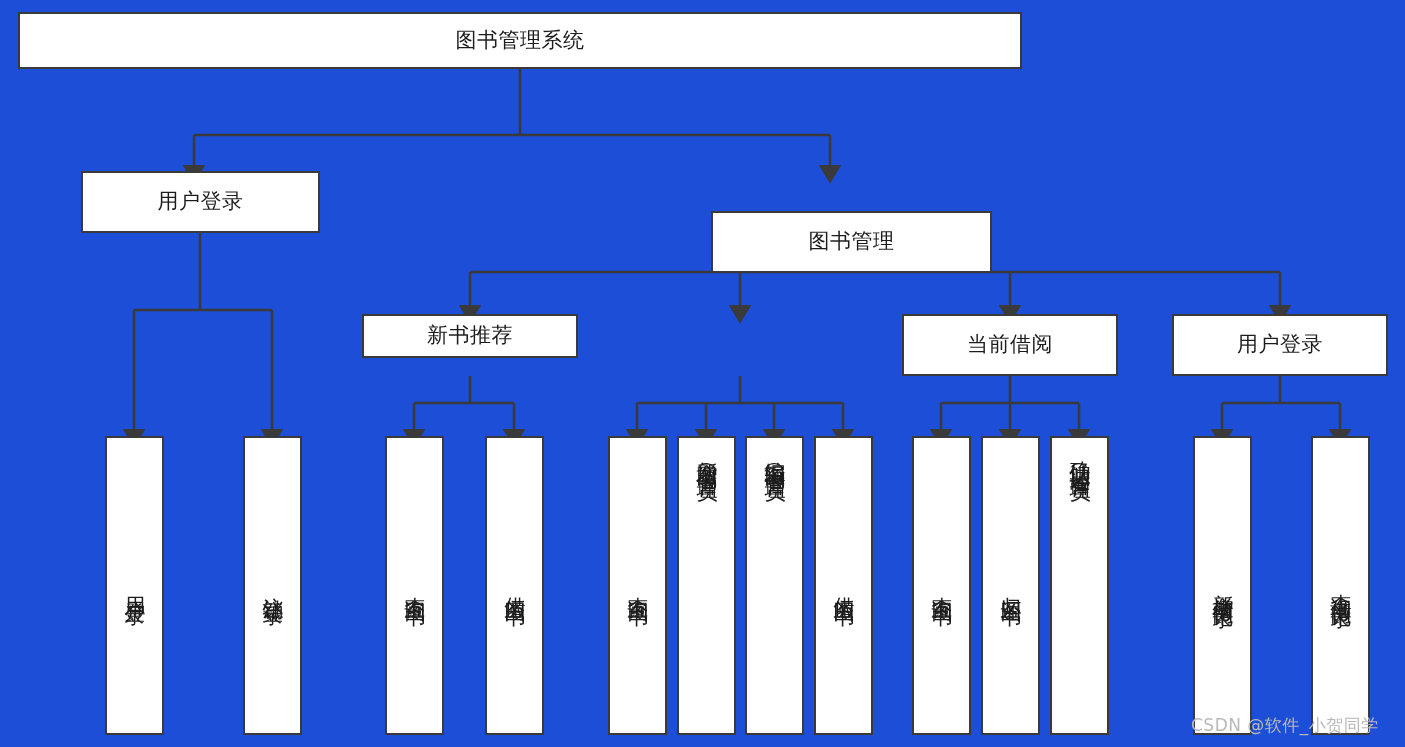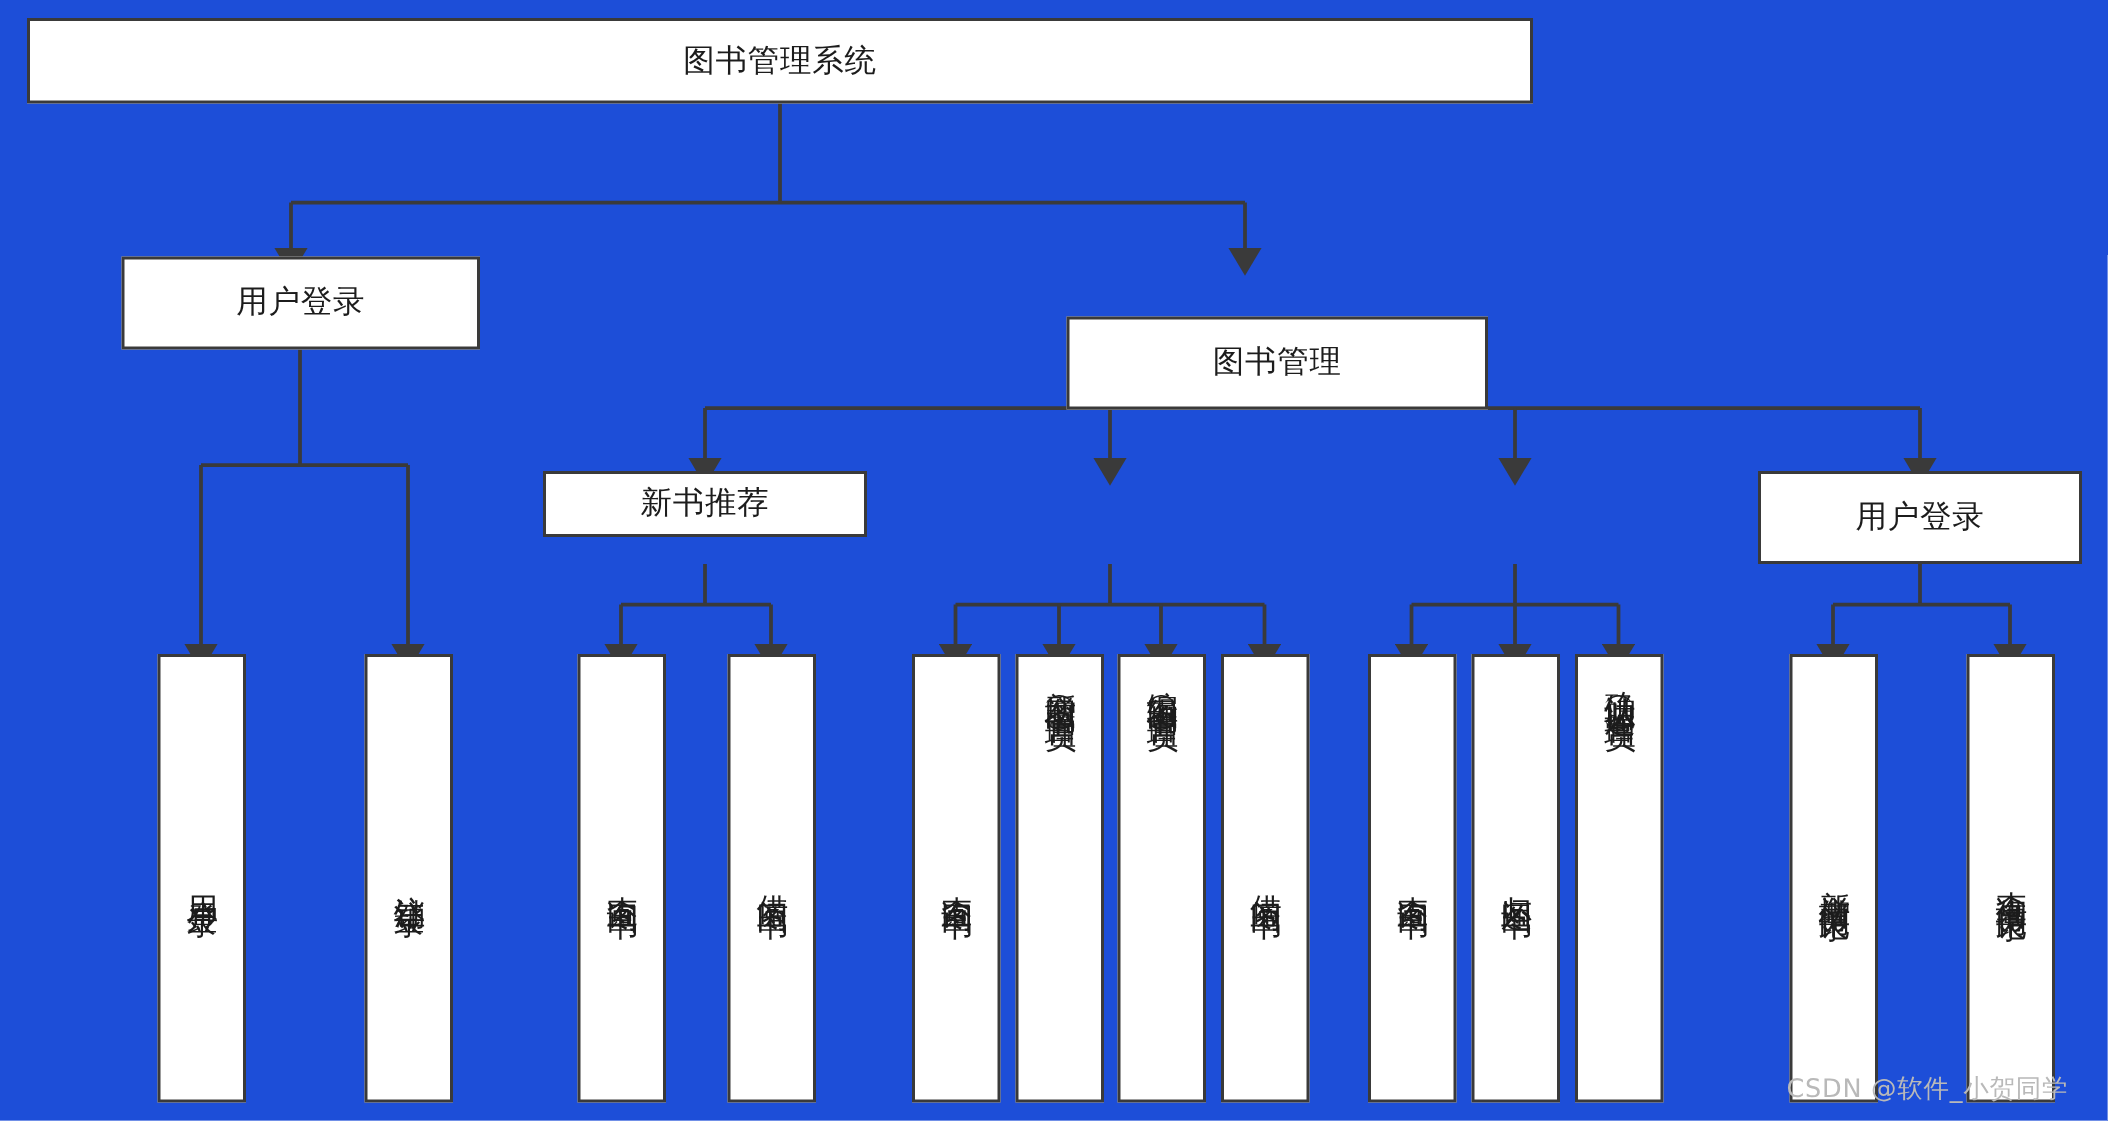--- a/index.html
+++ b/index.html
@@ -135,20 +135,23 @@
   <div class="node" style="left:81px; top:171px; width:239px; height:62px;">
     <span class="node-label">用户登录</span>
   </div>
   <div class="node" style="left:711px; top:171px; width:281px; height:62px;margin-top:40px;">
     <span class="node-label">图书管理</span>
   </div>
 
   <div class="node" style="left:362px; top:314px; width:216px; height:44px;">
     <span class="node-label">新书推荐</span>
   </div>
+  <div class="node" style="left:902px; top:314px; width:216px; height:62px;">
+    <span class="node-label">当前借阅</span>
+  </div>
   <div class="node" style="left:1172px; top:314px; width:216px; height:62px;">
     <span class="node-label">用户登录</span>
   </div>
 
   <div class="node leaf centered" style="left:105px; top:436px; width:59px; height:299px;">
     <span class="node-label">用户登录</span>
   </div>
   <div class="node leaf centered" style="left:243px; top:436px; width:59px; height:299px;">
     <span class="node-label">注销登录</span>
   </div>

